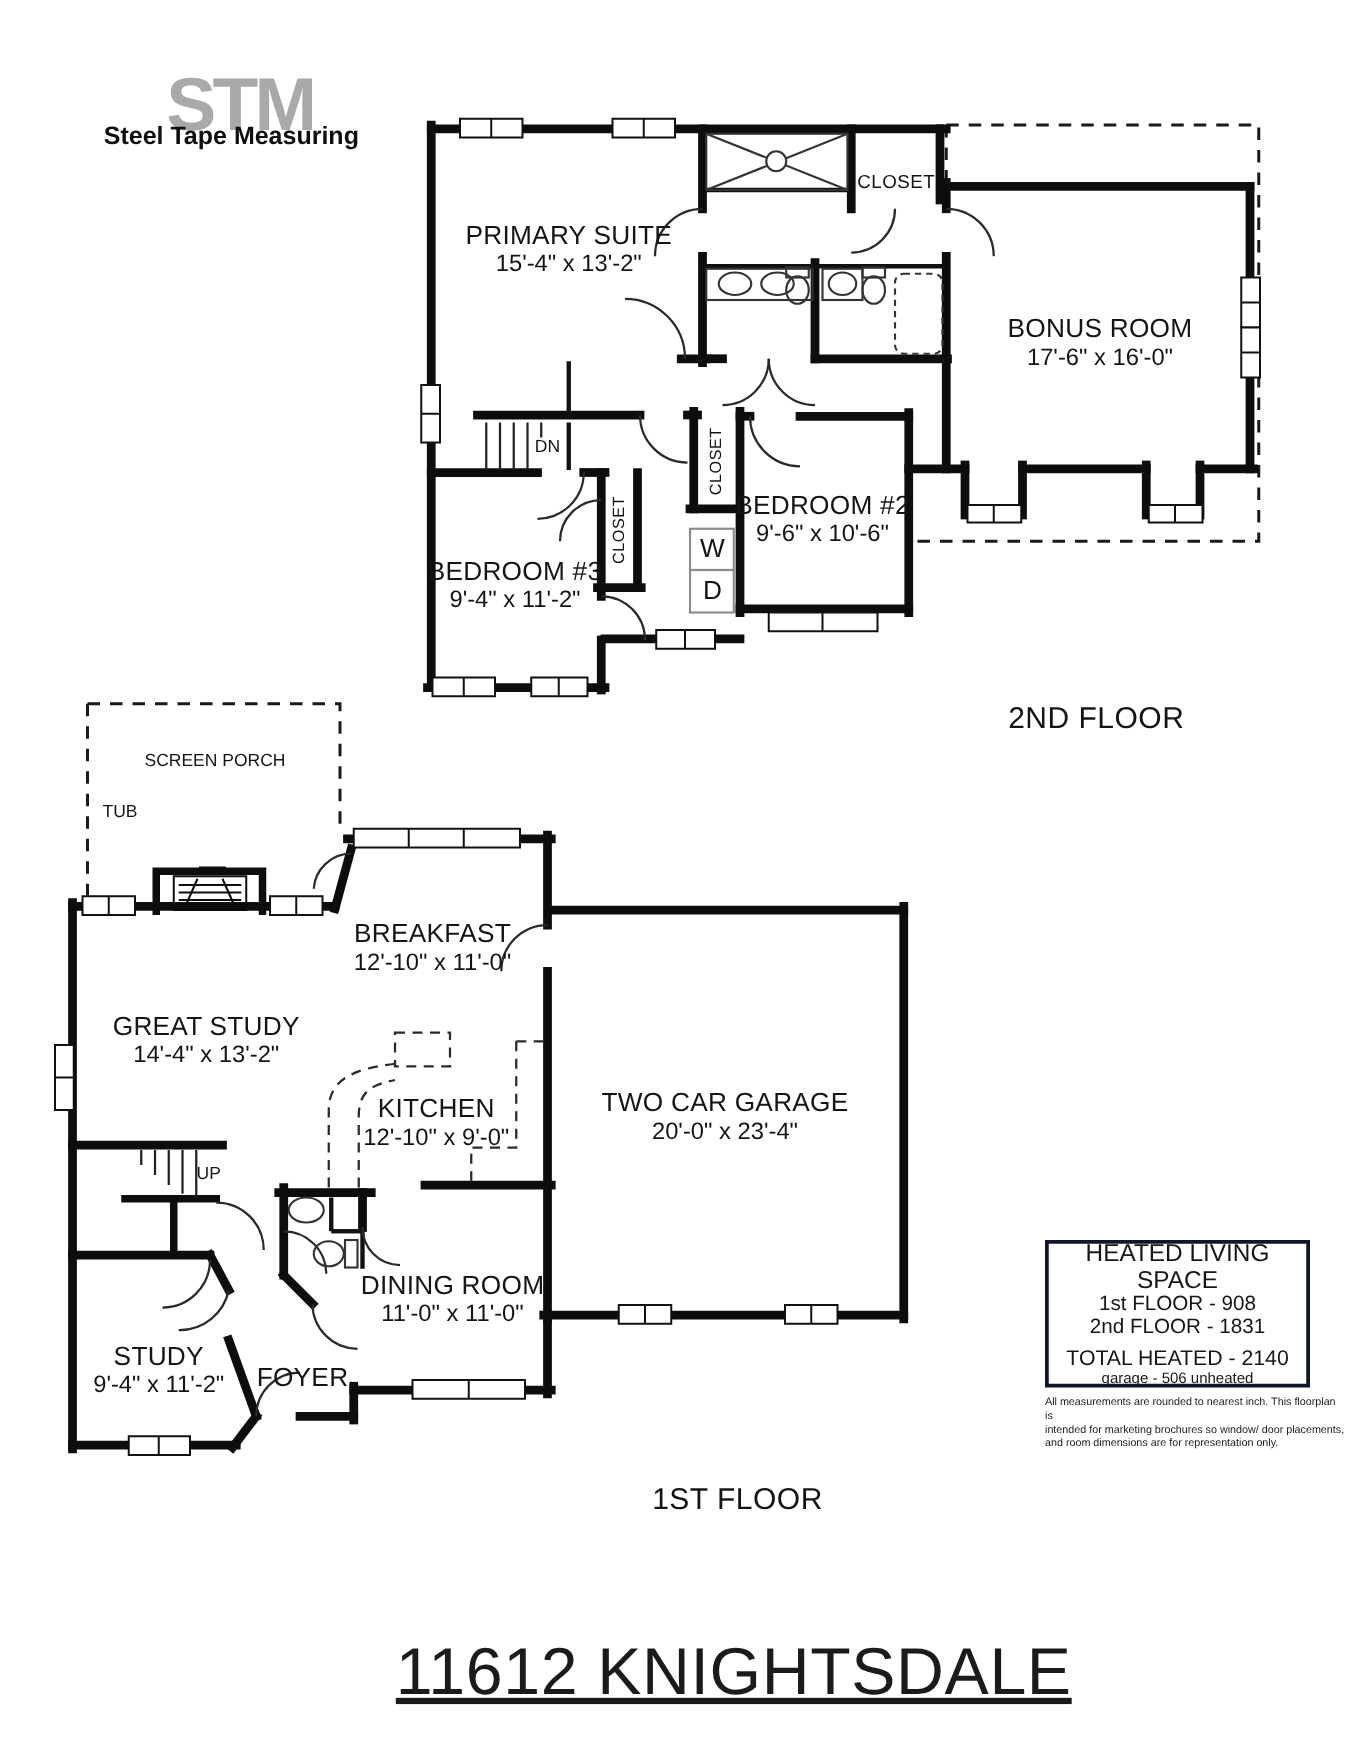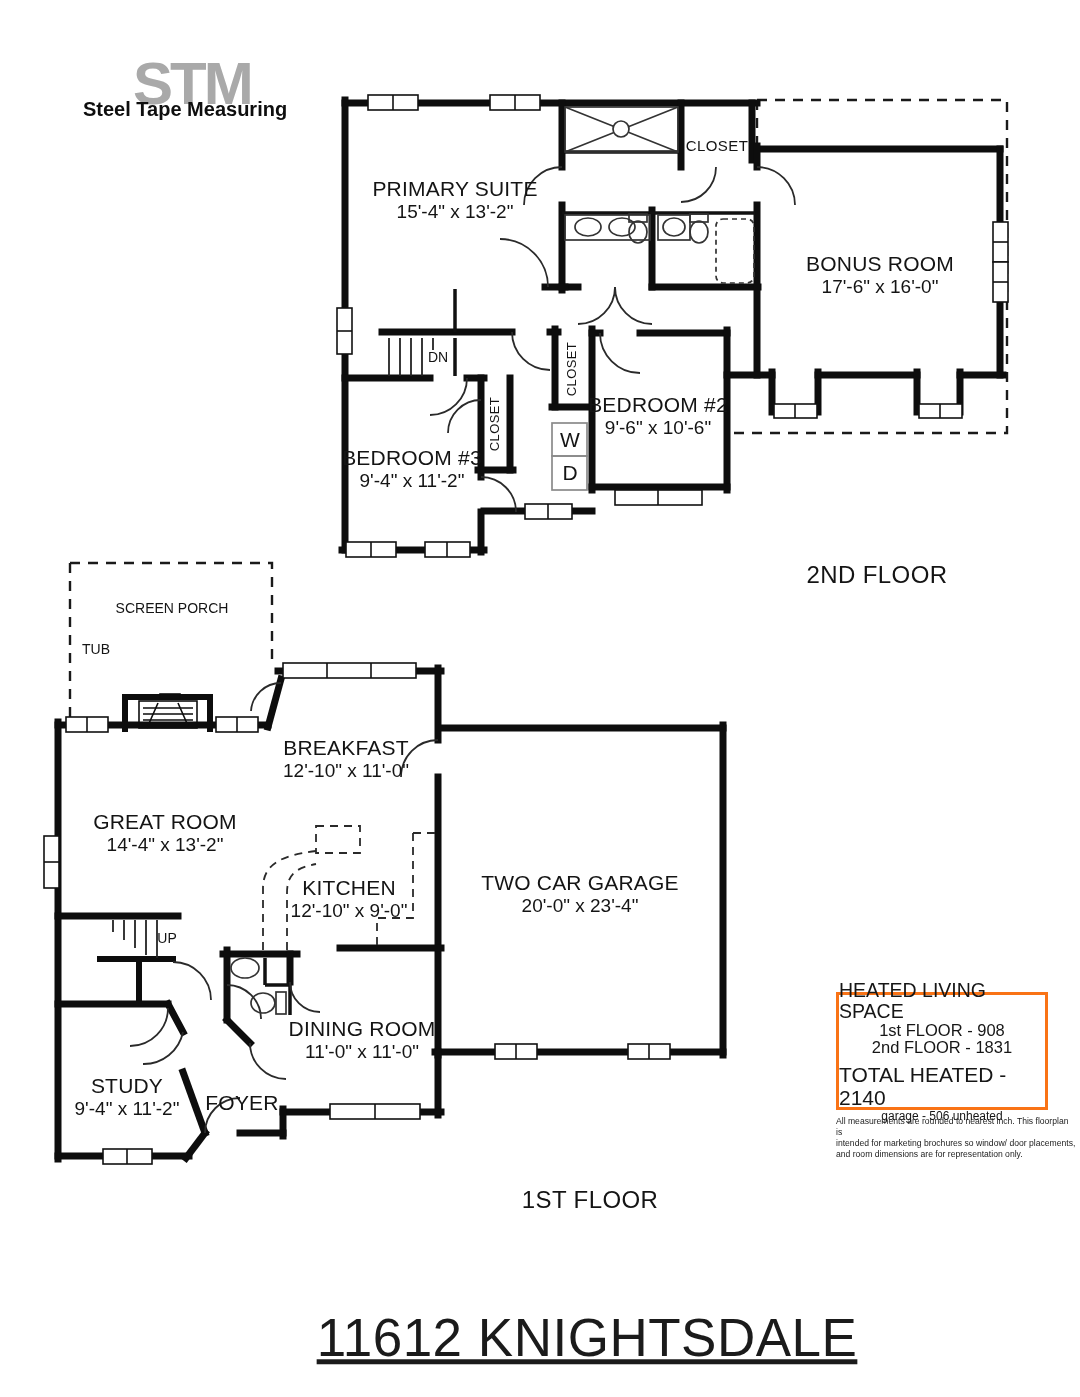--- a/index.html
+++ b/index.html
@@ -13,26 +13,26 @@
   .small-lbl{font-size:14px;}
   .closet-lbl{font-size:15px;letter-spacing:.4px;}
   .closet-v{transform:translate(-50%,-50%) rotate(-90deg);font-size:13px;letter-spacing:.4px;}
   .wd-lbl{font-size:21px;}
   .floor-lbl{font-size:24px;letter-spacing:.4px;}
   .address-title{font-size:53px;letter-spacing:.5px;color:#1b1b1b;text-decoration:underline;}
   .logo{position:absolute;left:83px;top:72px;width:230px;height:70px;}
   .logo-mono{position:absolute;left:50px;top:-18px;font-size:60px;line-height:1;font-weight:bold;color:#a9a9a9;letter-spacing:-3px;}
   .logo-text{position:absolute;left:0px;top:26px;font-size:20px;font-weight:bold;color:#0e0e0e;}
   .summary-box{
-    position:absolute;left:836px;top:992px;width:206px;height:112px;border:3px solid #f97316;
-    display:flex;flex-direction:column;align-items:center;justify-content:center;line-height:1.08;
+    position:absolute;left:836px;top:992px;width:206px;height:112px;border:3px solid #0f172a;
+    display:flex;flex-direction:column;align-items:center;justify-content:center;text-align:center;line-height:1.08;
   }
   .s-head{font-size:19.5px;}
   .s-line{font-size:16.5px;}
-  .s-total{font-size:21px;margin-top:7px;}
+  .s-total{font-size:17px;margin-top:7px;}
   .s-gar{font-size:12px;}
   .disclaimer{position:absolute;left:836px;top:1116px;width:240px;font-size:8.6px;line-height:11px;color:#1c1c1c;text-align:left;}
   svg{position:absolute;left:0;top:0;}
 </style>
 </head>
 <body>
 
 <div class="page">
 
   <svg width="1080" height="1397" viewBox="0 0 1080 1397">
@@ -298,21 +298,21 @@
   </div>
   <div class="lbl floor-lbl" style="left:877px;top:575px">2ND FLOOR</div>
 
   <div class="lbl small-lbl" style="left:172px;top:608px">SCREEN PORCH</div>
   <div class="lbl small-lbl" style="left:96px;top:649px">TUB</div>
   <div class="lbl" style="left:346px;top:759px">
     <div class="room-name">BREAKFAST</div>
     <div class="room-dims">12'-10" x 11'-0"</div>
   </div>
   <div class="lbl" style="left:165px;top:833px">
-    <div class="room-name">GREAT ROOM</div>
+    <div class="room-name">GREAT STUDY</div>
     <div class="room-dims">14'-4" x 13'-2"</div>
   </div>
   <div class="lbl" style="left:349px;top:899px">
     <div class="room-name">KITCHEN</div>
     <div class="room-dims">12'-10" x 9'-0"</div>
   </div>
   <div class="lbl" style="left:580px;top:894px">
     <div class="room-name">TWO CAR GARAGE</div>
     <div class="room-dims">20'-0" x 23'-4"</div>
   </div>

